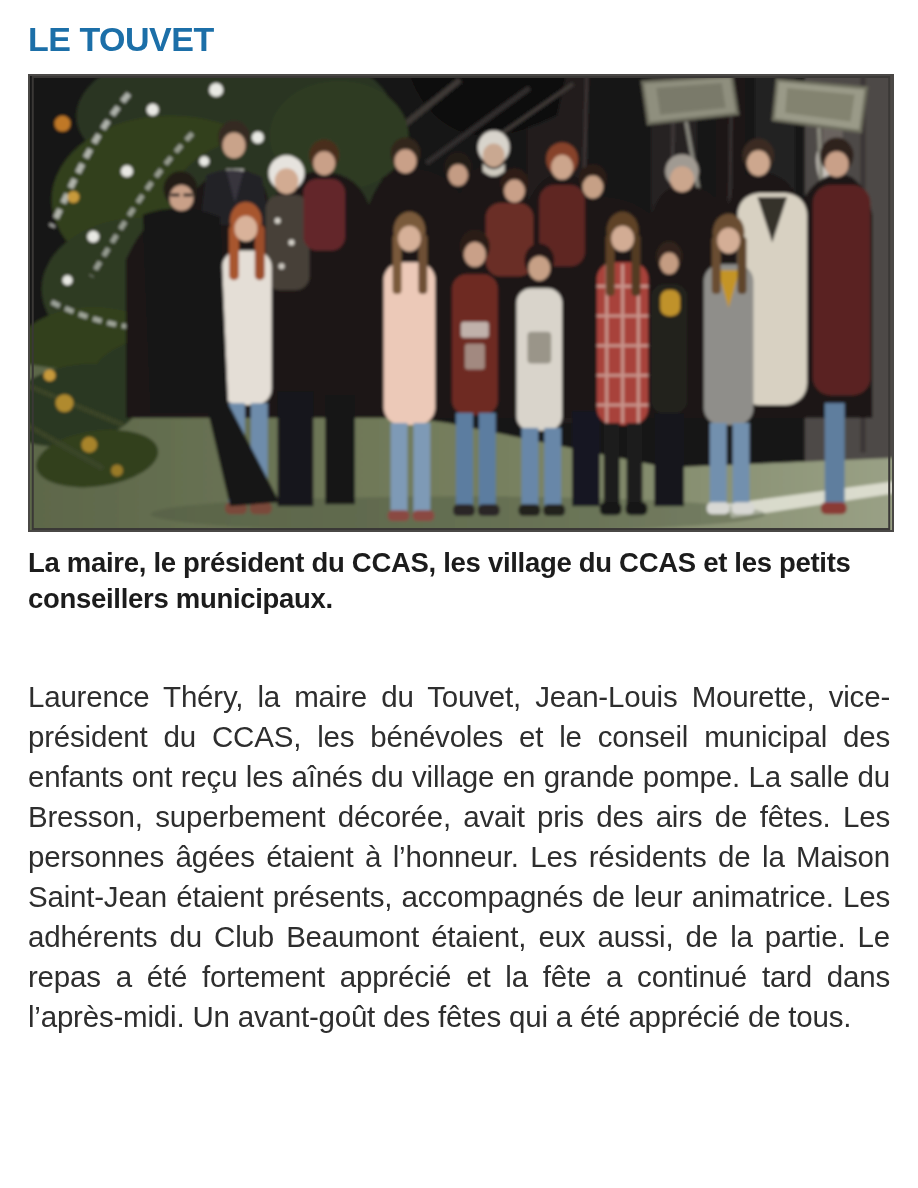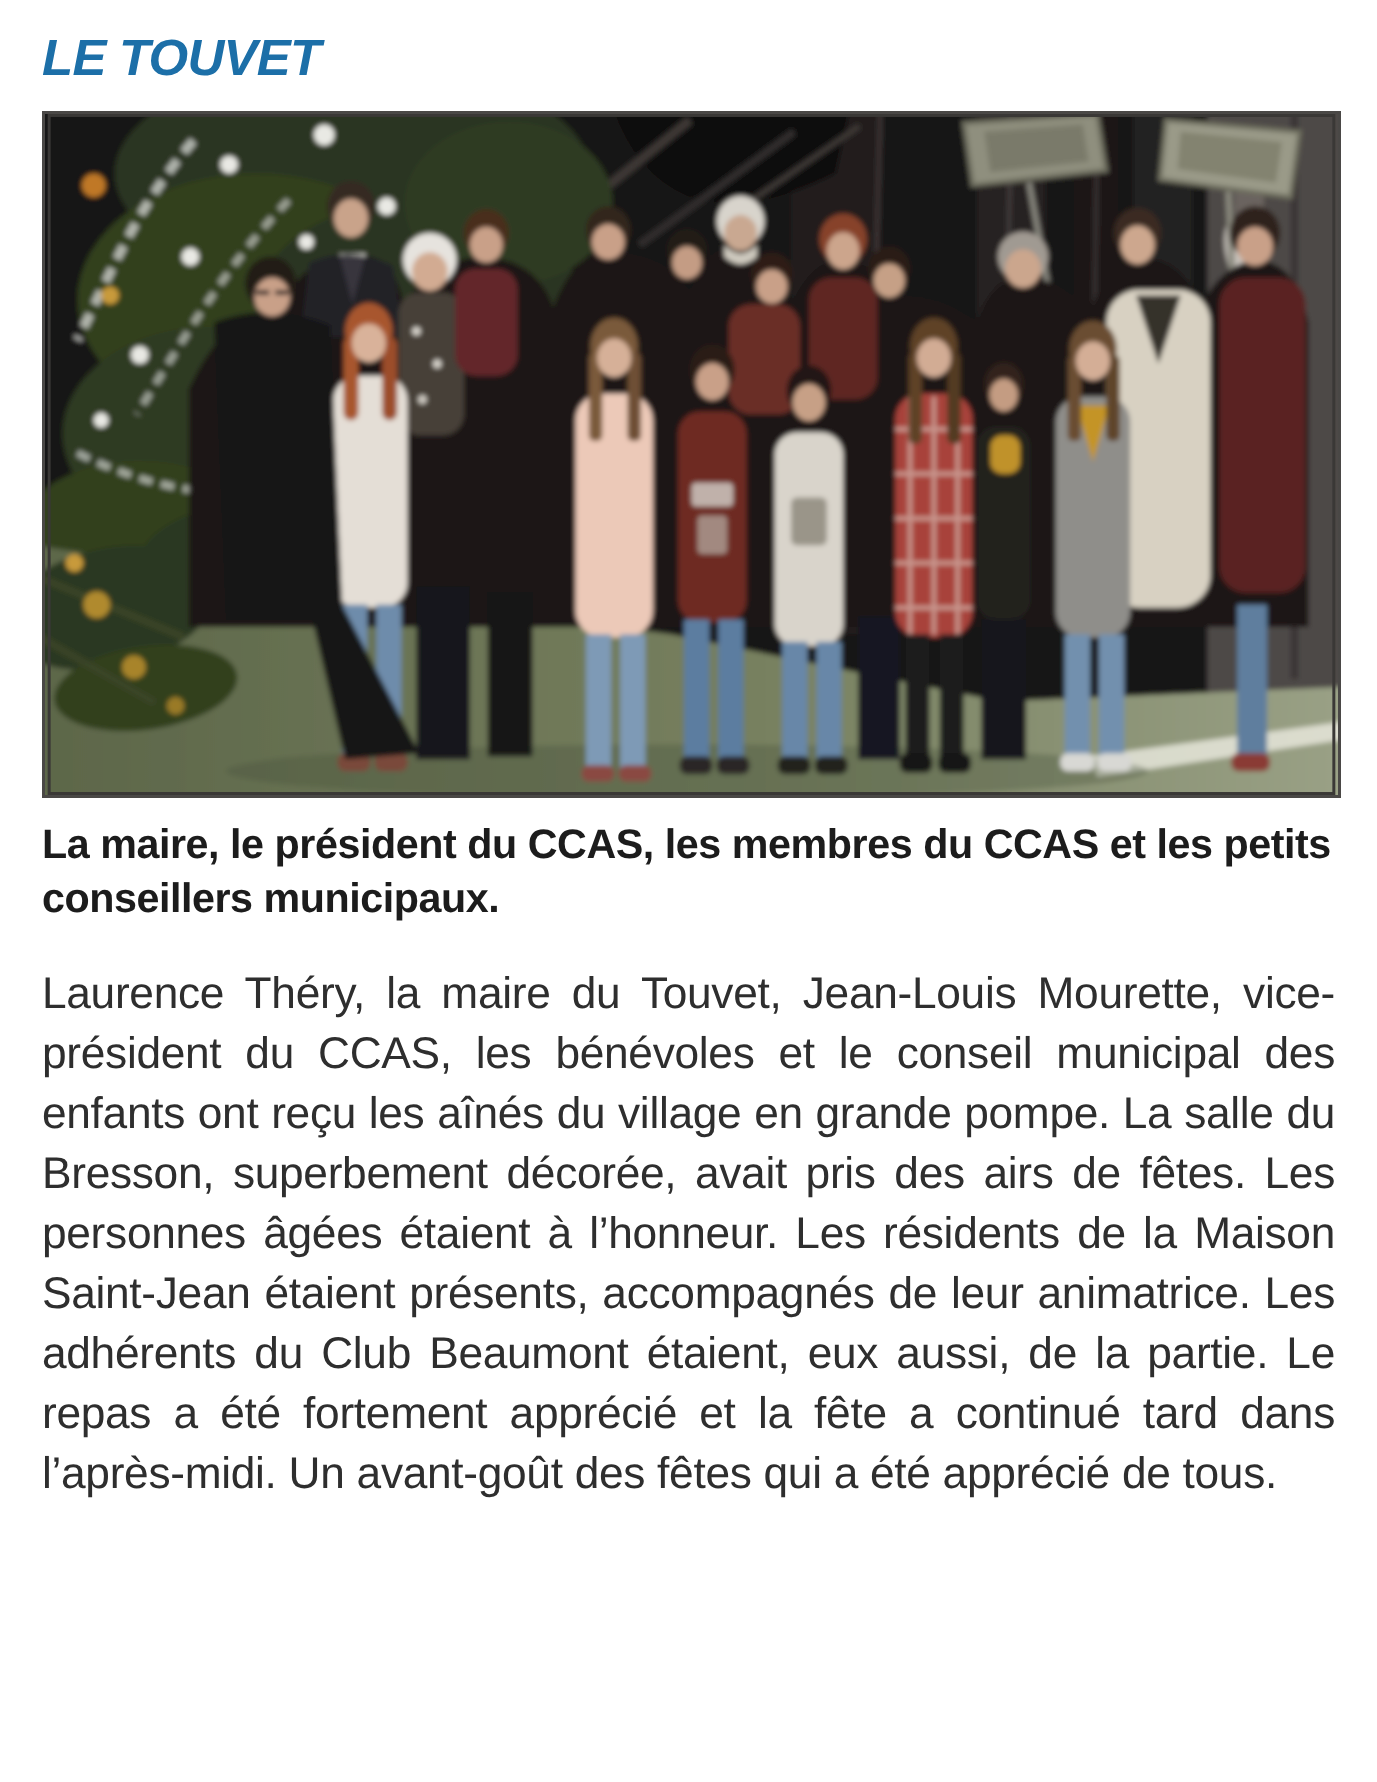--- a/index.html
+++ b/index.html
@@ -1,36 +1,36 @@
 <!DOCTYPE html>
 <html lang="fr"><head>
 <meta charset="utf-8">
 <style>
   html,body{margin:0;padding:0;background:#ffffff;}
   body{width:918px;height:1188px;font-family:"Liberation Sans",sans-serif;overflow:hidden;}
   .page{padding:18px 28px 0 28px;}
   .kicker{
     color:#1c6fa8;font-weight:bold;font-size:34px;line-height:1.05;
-    letter-spacing:-0.5px;margin-top:4px;font-style:italic;
+    letter-spacing:-0.5px;margin-top:4px;
   }
   .headline{
     color:#141414;font-weight:bold;font-size:52px;line-height:1.05;
     letter-spacing:-1.5px;margin:9px 0 0 0;
   }
   .photo-frame{
     margin:16px 0 0 0;padding:0;width:862px;height:454px;
     border:2px solid #4a4846;background:#1a1817;
   }
   .photo-frame svg{display:block;}
   .caption{
     margin-top:13px;color:#1c1c1c;font-weight:bold;
     font-size:27.5px;line-height:36px;letter-spacing:-0.3px;width:862px;
   }
   .body-text{
-    margin:26px 0 0 0;color:#2e2e2e;font-size:29.5px;line-height:40px;
+    margin:60px 0 0 0;color:#2e2e2e;font-size:29.5px;line-height:40px;
     text-align:justify;letter-spacing:-0.2px;width:862px;
   }
 </style>
 </head>
 <body>
 
 <div class="page">
 
   <div class="kicker">LE TOUVET</div>
 
@@ -263,17 +263,17 @@
         <path d="M112,140 Q150,126 190,142 L198,330 L250,430 L200,434 L178,340 L120,340 Z" fill="#151313"></path>
         <ellipse cx="150" cy="114" rx="17" ry="18" fill="#241c18"></ellipse>
         <ellipse cx="151" cy="123" rx="12" ry="13" fill="#c9a088"></ellipse>
         <path d="M140,120 h9 m4,0 h9" stroke="#2a2420" stroke-width="3" fill="none"></path>
       </g>
 
       <rect x="1" y="1" width="864" height="456" fill="none" stroke="#3a3836" stroke-width="2"></rect>
     </svg>
   </figure>
 
-  <figcaption class="caption">La maire, le président du CCAS, les membres du CCAS et les petits conseillers municipaux.</figcaption>
+  <figcaption class="caption">La maire, le président du CCAS, les village du CCAS et les petits conseillers municipaux.</figcaption>
 
   <p class="body-text">Laurence Théry, la maire du Touvet, Jean-Louis Mourette, vice-président du CCAS, les bénévoles et le conseil municipal des enfants ont reçu les aînés du village en grande pompe. La salle du Bresson, superbement décorée, avait pris des airs de fêtes. Les personnes âgées étaient à l’honneur. Les résidents de la Maison Saint-Jean étaient présents, accompagnés de leur animatrice. Les adhérents du Club Beaumont étaient, eux aussi, de la partie. Le repas a été fortement apprécié et la fête a continué tard dans l’après-midi. Un avant-goût des fêtes qui a été apprécié de tous.</p>
 
 </div>
 
 </body></html>

